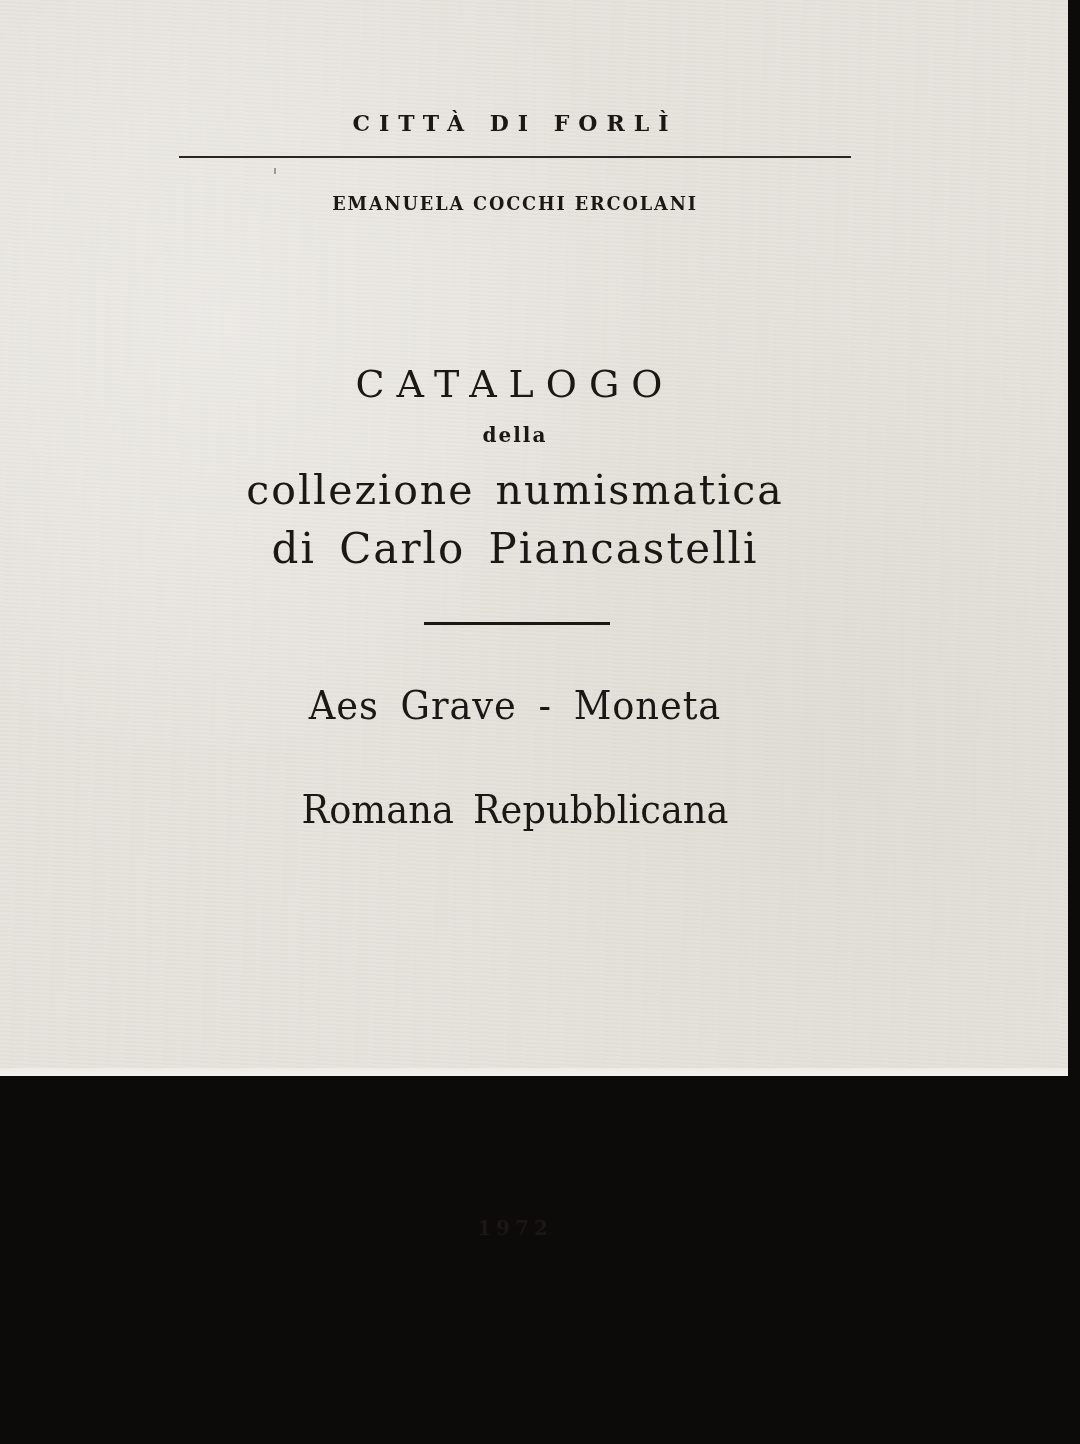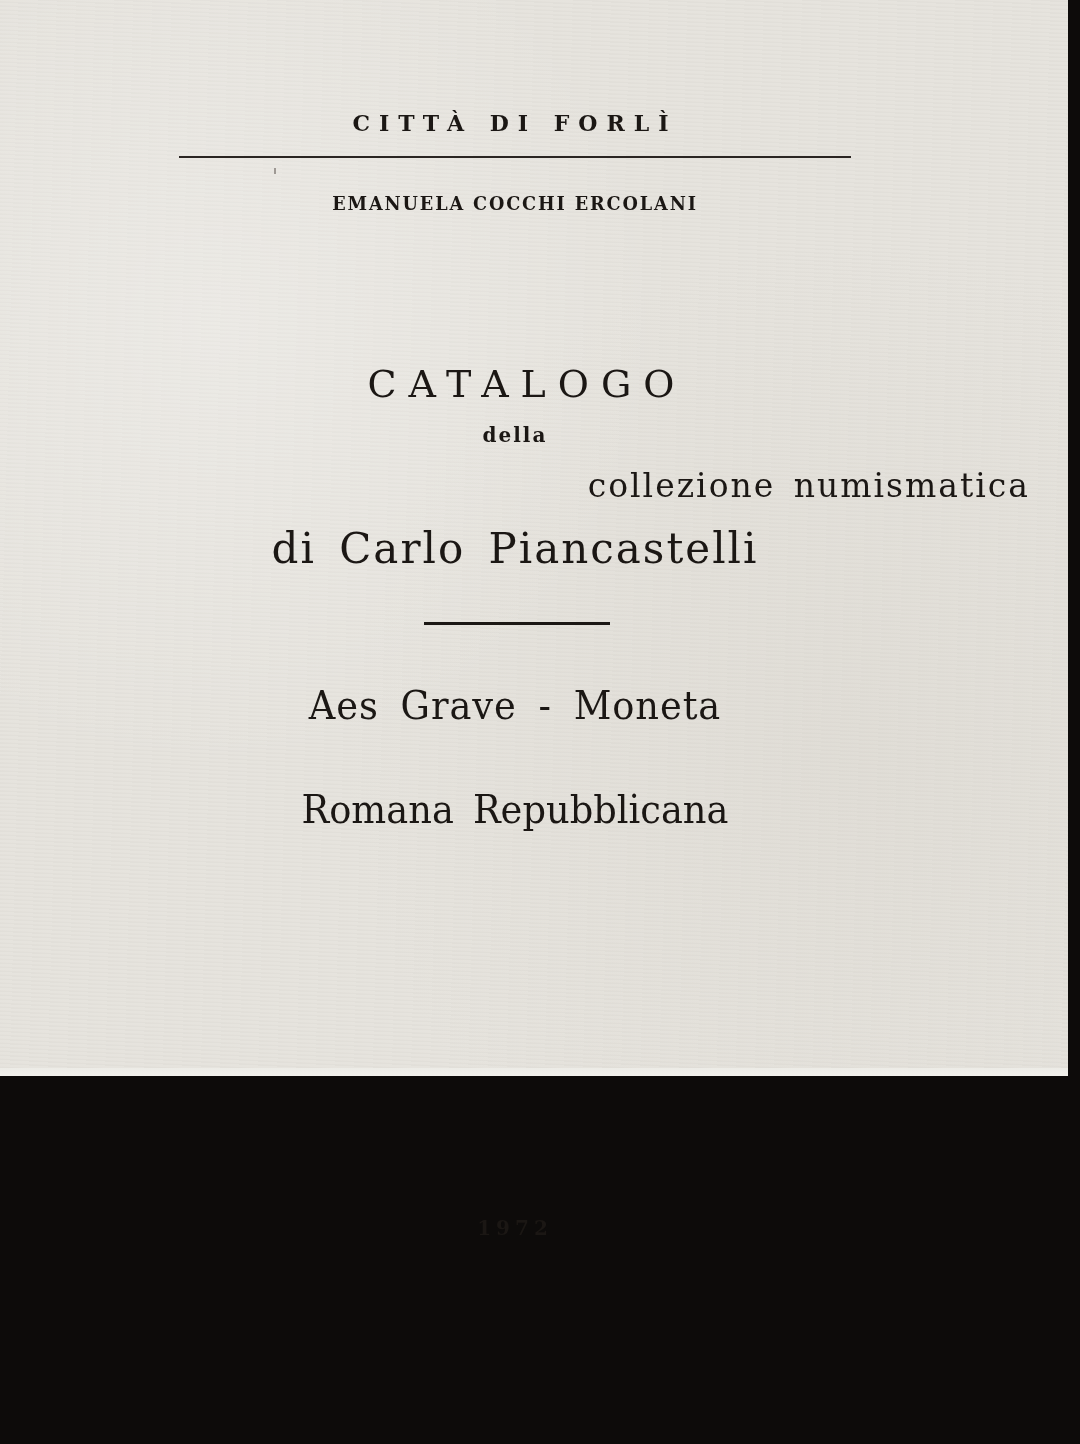--- a/index.html
+++ b/index.html
@@ -56,34 +56,32 @@
       top: 192px;
       font-size: 19px;
       letter-spacing: 2px;
       font-weight: bold;
       transform: scaleX(0.93);
     }
     .catalogo {
       top: 362px;
       font-size: 38px;
       letter-spacing: 12px;
-      padding-left: 12px;
     }
     .della {
       top: 423px;
       font-size: 20px;
       letter-spacing: 2px;
       font-weight: bold;
     }
     .coll {
       top: 466px;
-      font-size: 33px;
+      font-size: 41px;
       letter-spacing: 2px;
       word-spacing: 6px;
-      text-align: right;
     }
     .carlo {
       top: 524px;
       font-size: 42px;
       letter-spacing: 2px;
       word-spacing: 8px;
     }
     .rule-mid {
       position: absolute;
       left: 424px;

